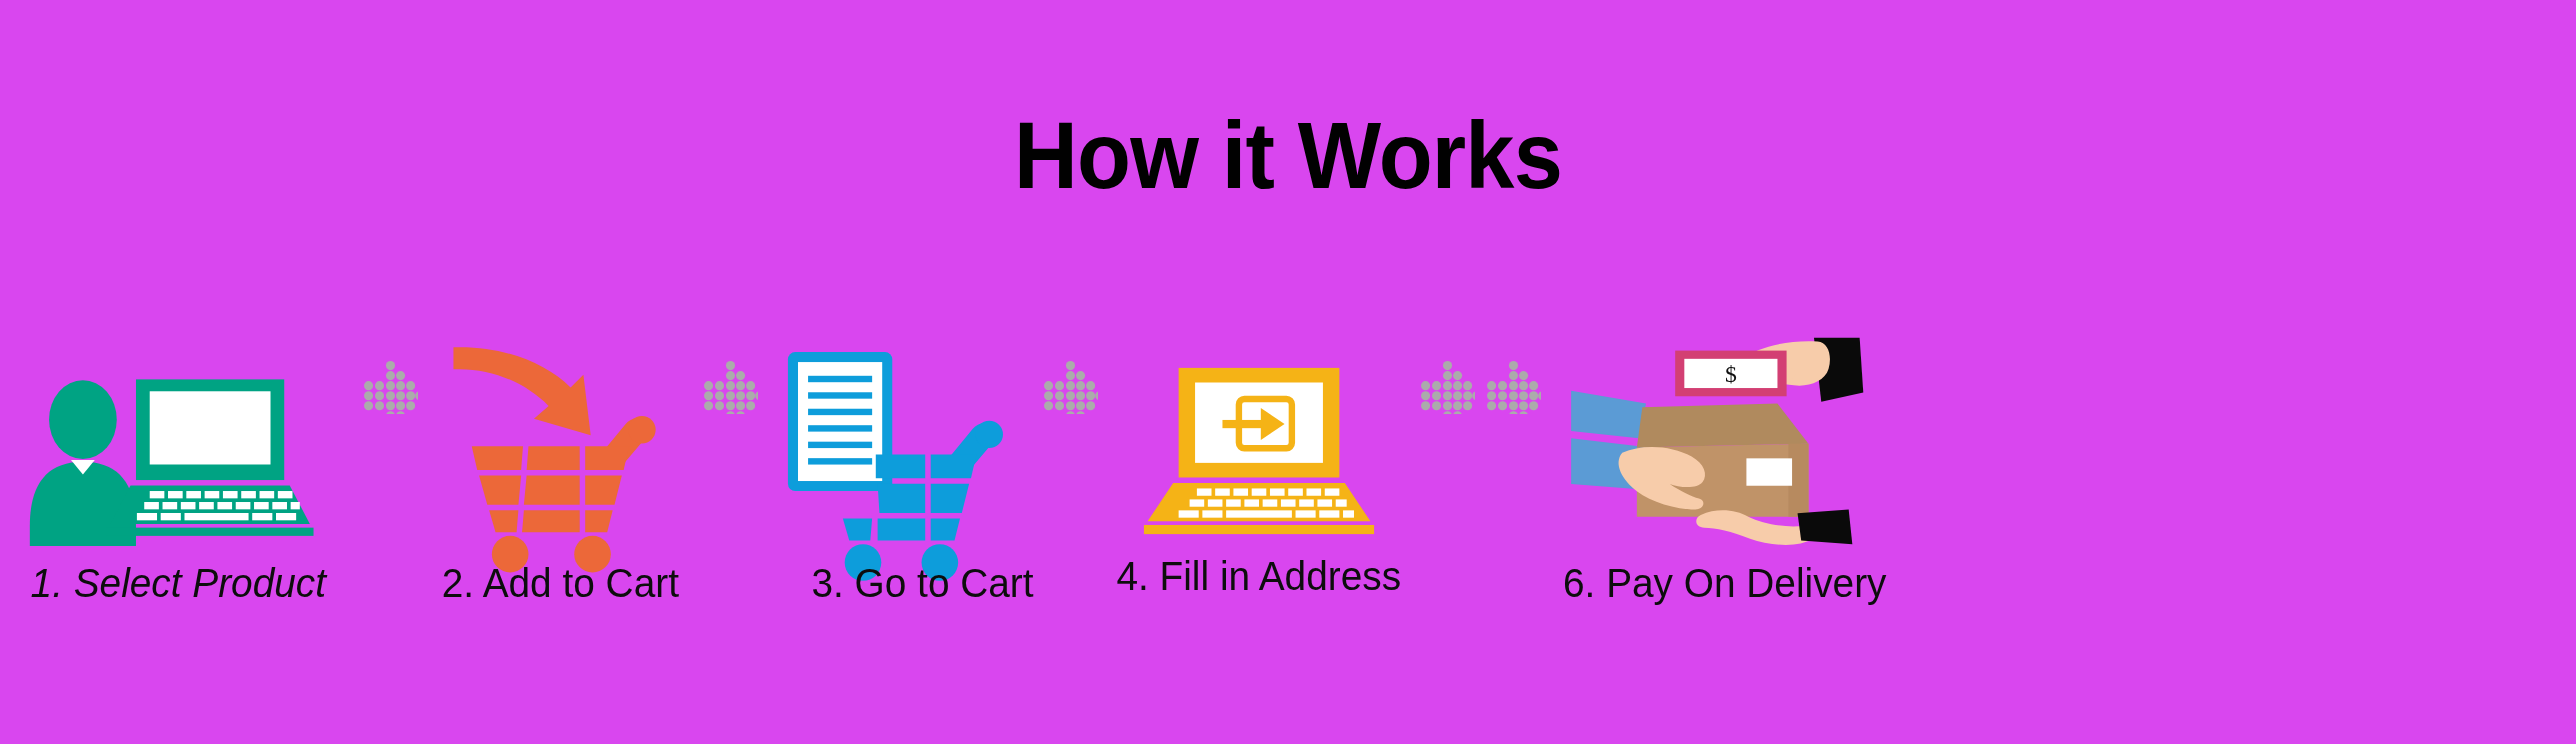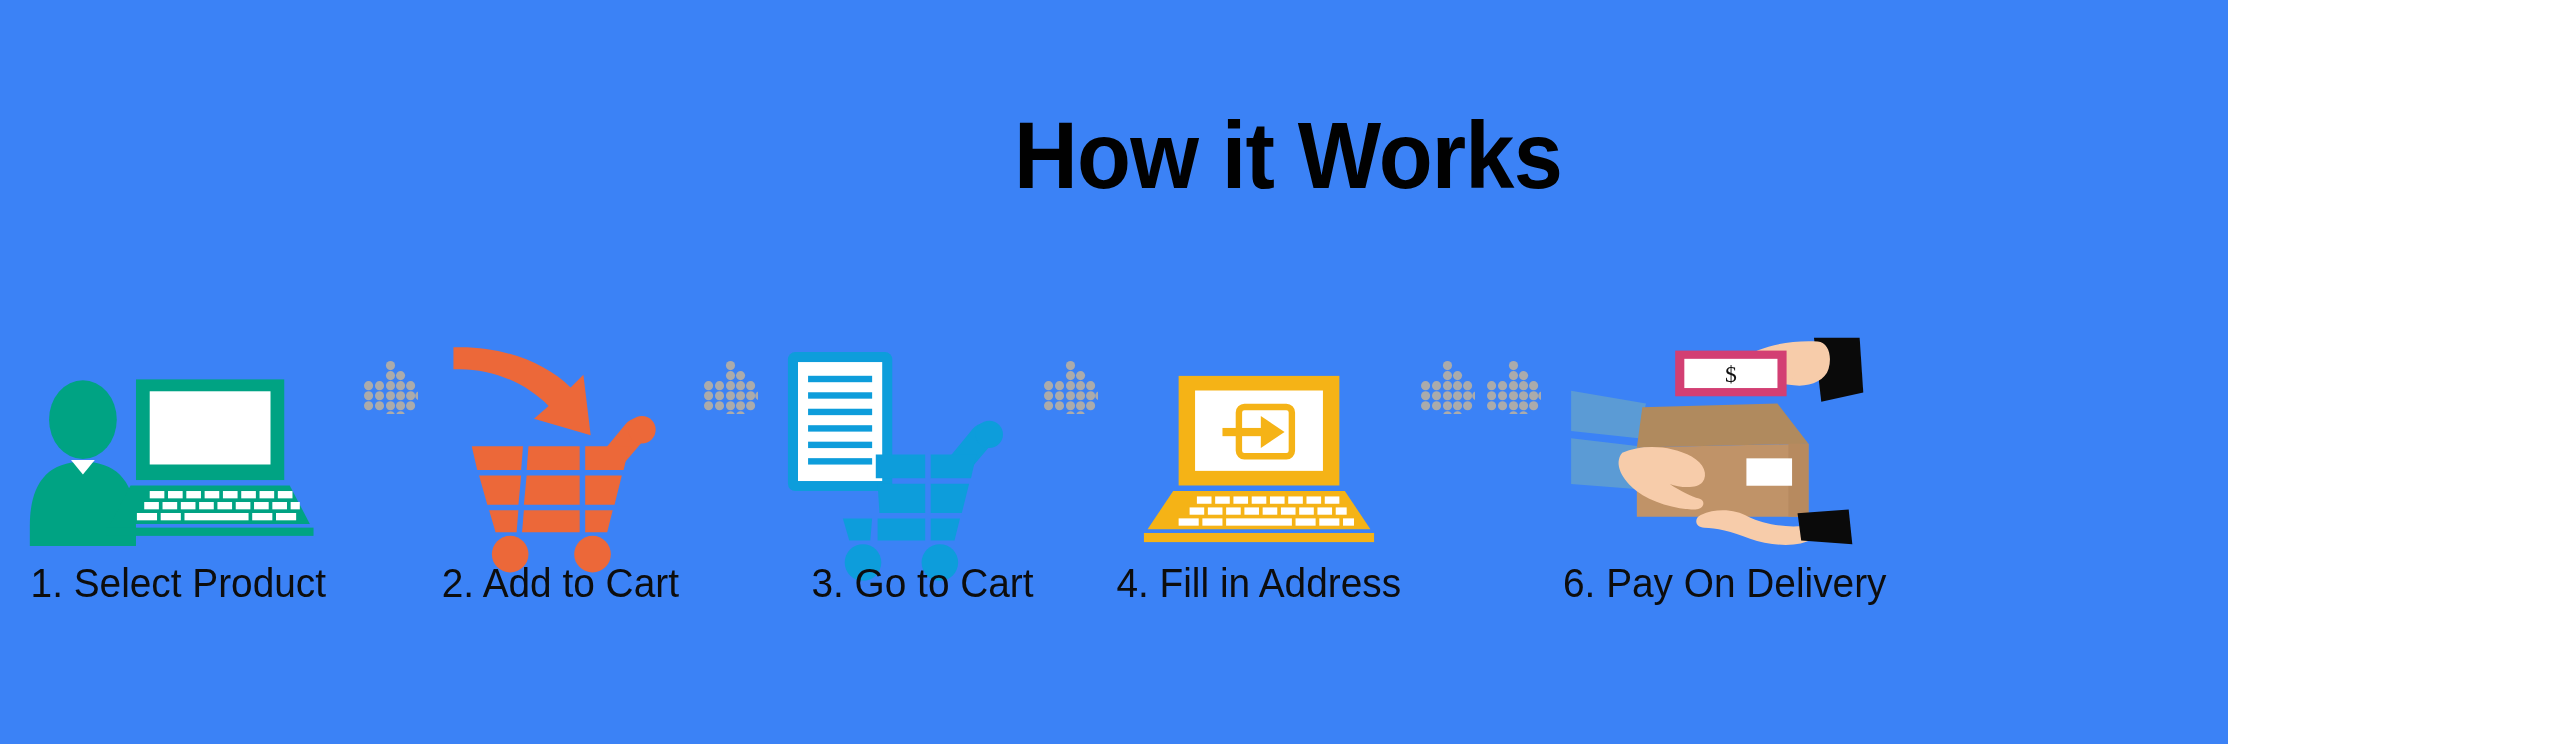--- a/index.html
+++ b/index.html
@@ -9,23 +9,23 @@
   }
   body {
     width: 2576px;
     height: 745px;
     font-family: "Liberation Sans", sans-serif;
     overflow: hidden;
   }
 
   #page {
     position: relative;
-    width: 2228px;
+    width: 2576px;
     height: 745px;
-    background: #3b82f6;
+    background: #d946ef;
   }
 
   
   #title {
     position: absolute;
     top: 108px;
     left: 0;
     width: 2576px;
     text-align: center;
     font-family: "Liberation Sans Narrow", "Liberation Sans", sans-serif;
@@ -87,24 +87,24 @@
     flex: 0 0 auto;
     height: 302px;
     display: flex;
     align-items: center;
     justify-content: center;
     padding-bottom: 66px;
   }
   .arrow-sep svg { display: block; }
 
   
-  .w1 { width: 357px; }
+  .w1 { width: 357px; font-style: italic; }
   .w2 { width: 274px; gap: 12px; }
   .w3 { width: 274px; align-items: flex-end; }
-  .w4 { width: 311px; }
+  .w4 { width: 311px; justify-content: center; }
   .w5 { width: 348px; }
   .w6 { width: 357px; }
   .sep { width: 66px; }
 </style>
 </head>
 <body>
 
 <div id="page">
 
   <div id="title">How it Works</div>

